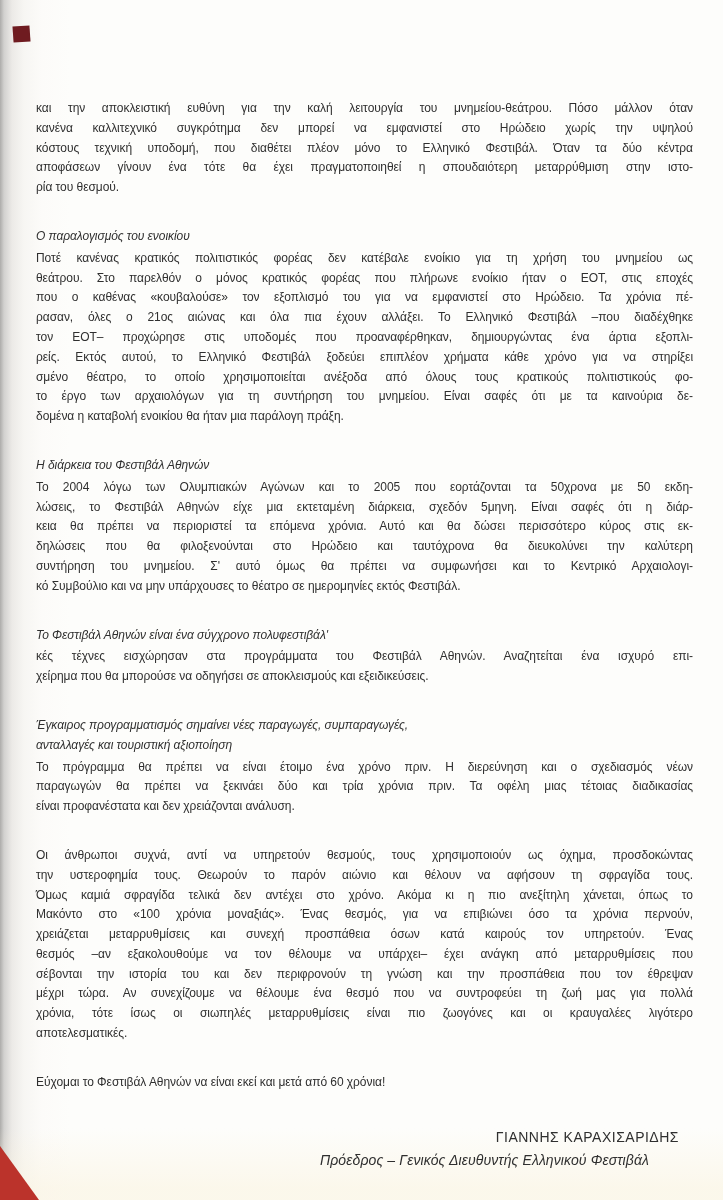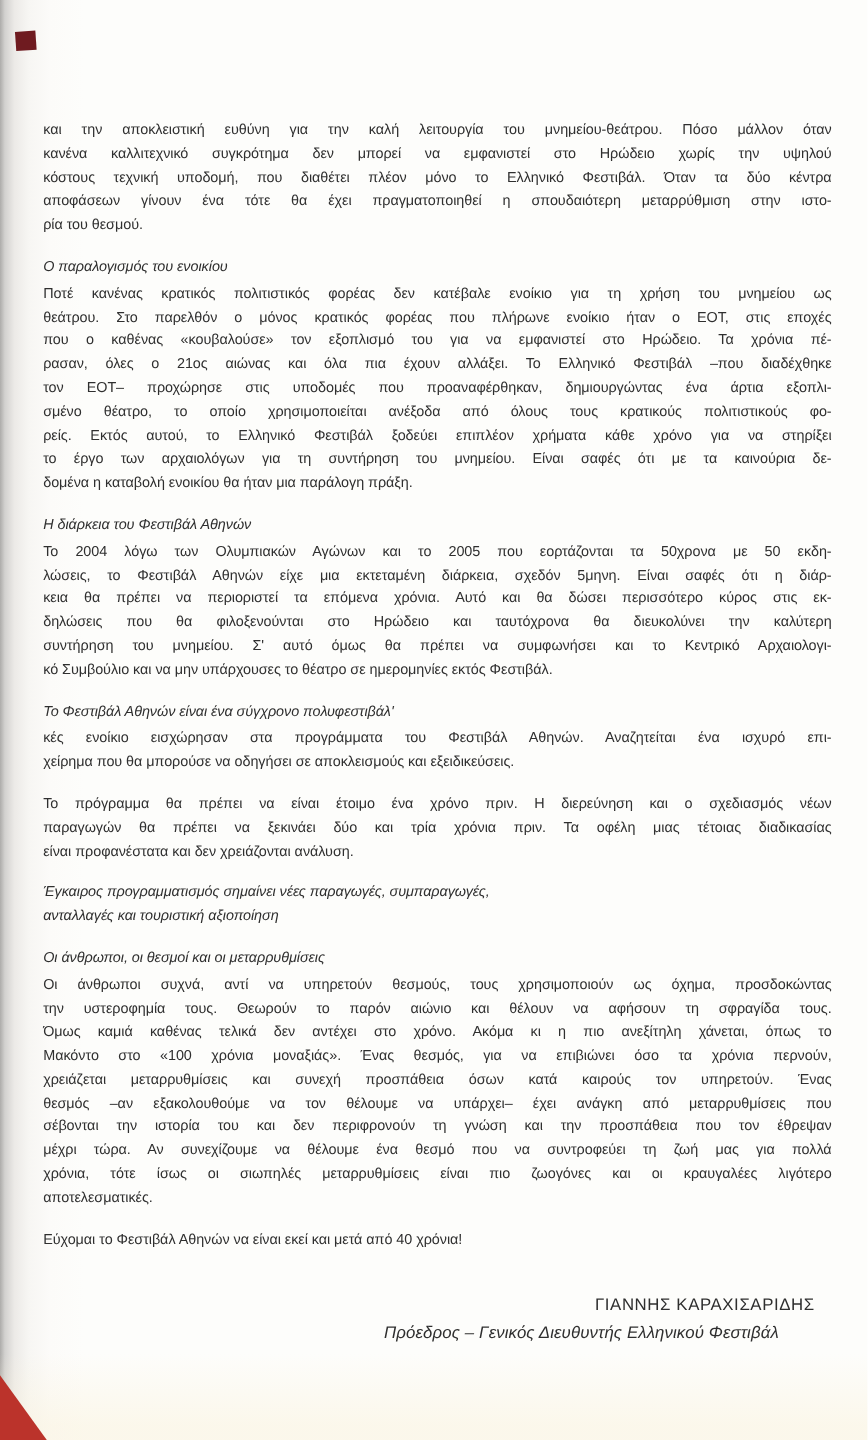--- a/index.html
+++ b/index.html
@@ -21,21 +21,21 @@
   .corner-bl {
     position:absolute; left:0; bottom:0;
     width:0; height:0;
     border-bottom:54px solid transparent;
     border-right:39px solid transparent;
   }
   .content {
     position:absolute; left:36px; right:30px; top:99px;
   }
   .block { margin:0; }
-  .block + .block { margin-top:15px; }
+  .block + .block { margin-top:29px; }
   .heading + .paragraph { margin-top:2px; }
   .line {
     font-size:12px;
     line-height:19.8px;
     letter-spacing:-0.05px;
     text-align:justify;
     text-align-last:justify;
     white-space:normal;
   }
   .line.last, .heading .line { text-align:right; text-align-last:left; }
@@ -67,69 +67,66 @@
       </div>
       <div class="block heading">
         <div class="line">Ο παραλογισμός του ενοικίου</div>
       </div>
       <div class="block paragraph">
         <div class="line">Ποτέ κανένας κρατικός πολιτιστικός φορέας δεν κατέβαλε ενοίκιο για τη χρήση του μνημείου ως</div>
         <div class="line">θεάτρου. Στο παρελθόν ο μόνος κρατικός φορέας που πλήρωνε ενοίκιο ήταν ο ΕΟΤ, στις εποχές</div>
         <div class="line">που ο καθένας «κουβαλούσε» τον εξοπλισμό του για να εμφανιστεί στο Ηρώδειο. Τα χρόνια πέ-</div>
         <div class="line">ρασαν, όλες ο 21ος αιώνας και όλα πια έχουν αλλάξει. Το Ελληνικό Φεστιβάλ –που διαδέχθηκε</div>
         <div class="line">τον ΕΟΤ– προχώρησε στις υποδομές που προαναφέρθηκαν, δημιουργώντας ένα άρτια εξοπλι-</div>
+        <div class="line">ρείς. Εκτός αυτού, το Ελληνικό Φεστιβάλ ξοδεύει επιπλέον χρήματα κάθε χρόνο για να στηρίξει</div>
         <div class="line">σμένο θέατρο, το οποίο χρησιμοποιείται ανέξοδα από όλους τους κρατικούς πολιτιστικούς φο-</div>
-        <div class="line">ρείς. Εκτός αυτού, το Ελληνικό Φεστιβάλ ξοδεύει επιπλέον χρήματα κάθε χρόνο για να στηρίξει</div>
         <div class="line">το έργο των αρχαιολόγων για τη συντήρηση του μνημείου. Είναι σαφές ότι με τα καινούρια δε-</div>
         <div class="line last">δομένα η καταβολή ενοικίου θα ήταν μια παράλογη πράξη.</div>
       </div>
       <div class="block heading">
         <div class="line">Η διάρκεια του Φεστιβάλ Αθηνών</div>
       </div>
       <div class="block paragraph">
         <div class="line">Το 2004 λόγω των Ολυμπιακών Αγώνων και το 2005 που εορτάζονται τα 50χρονα με 50 εκδη-</div>
         <div class="line">λώσεις, το Φεστιβάλ Αθηνών είχε μια εκτεταμένη διάρκεια, σχεδόν 5μηνη. Είναι σαφές ότι η διάρ-</div>
         <div class="line">κεια θα πρέπει να περιοριστεί τα επόμενα χρόνια. Αυτό και θα δώσει περισσότερο κύρος στις εκ-</div>
         <div class="line">δηλώσεις που θα φιλοξενούνται στο Ηρώδειο και ταυτόχρονα θα διευκολύνει την καλύτερη</div>
         <div class="line">συντήρηση του μνημείου. Σ' αυτό όμως θα πρέπει να συμφωνήσει και το Κεντρικό Αρχαιολογι-</div>
         <div class="line last">κό Συμβούλιο και να μην υπάρχουσες το θέατρο σε ημερομηνίες εκτός Φεστιβάλ.</div>
       </div>
       <div class="block heading">
         <div class="line">Το Φεστιβάλ Αθηνών είναι ένα σύγχρονο πολυφεστιβάλ'</div>
       </div>
       <div class="block paragraph">
-        <div class="line">κές ενοίκιο εισχώρησαν στα προγράμματα του Φεστιβάλ Αθηνών. Αναζητείται ένα ισχυρό επι-</div>
+        <div class="line">κές τέχνες εισχώρησαν στα προγράμματα του Φεστιβάλ Αθηνών. Αναζητείται ένα ισχυρό επι-</div>
         <div class="line last">χείρημα που θα μπορούσε να οδηγήσει σε αποκλεισμούς και εξειδικεύσεις.</div>
+      </div>
+      <div class="block heading">
+        <div class="line">Έγκαιρος προγραμματισμός σημαίνει νέες παραγωγές, συμπαραγωγές,</div>
+        <div class="line">ανταλλαγές και τουριστική αξιοποίηση</div>
       </div>
       <div class="block paragraph">
         <div class="line">Το πρόγραμμα θα πρέπει να είναι έτοιμο ένα χρόνο πριν. Η διερεύνηση και ο σχεδιασμός νέων</div>
         <div class="line">παραγωγών θα πρέπει να ξεκινάει δύο και τρία χρόνια πριν. Τα οφέλη μιας τέτοιας διαδικασίας</div>
         <div class="line last">είναι προφανέστατα και δεν χρειάζονται ανάλυση.</div>
       </div>
-      <div class="block heading">
-        <div class="line">Έγκαιρος προγραμματισμός σημαίνει νέες παραγωγές, συμπαραγωγές,</div>
-        <div class="line">ανταλλαγές και τουριστική αξιοποίηση</div>
-      </div>
-      <div class="block heading">
-        <div class="line">Οι άνθρωποι, οι θεσμοί και οι μεταρρυθμίσεις</div>
-      </div>
       <div class="block paragraph">
         <div class="line">Οι άνθρωποι συχνά, αντί να υπηρετούν θεσμούς, τους χρησιμοποιούν ως όχημα, προσδοκώντας</div>
         <div class="line">την υστεροφημία τους. Θεωρούν το παρόν αιώνιο και θέλουν να αφήσουν τη σφραγίδα τους.</div>
-        <div class="line">Όμως καμιά καθένας τελικά δεν αντέχει στο χρόνο. Ακόμα κι η πιο ανεξίτηλη χάνεται, όπως το</div>
+        <div class="line">Όμως καμιά σφραγίδα τελικά δεν αντέχει στο χρόνο. Ακόμα κι η πιο ανεξίτηλη χάνεται, όπως το</div>
         <div class="line">Μακόντο στο «100 χρόνια μοναξιάς». Ένας θεσμός, για να επιβιώνει όσο τα χρόνια περνούν,</div>
         <div class="line">χρειάζεται μεταρρυθμίσεις και συνεχή προσπάθεια όσων κατά καιρούς τον υπηρετούν. Ένας</div>
         <div class="line">θεσμός –αν εξακολουθούμε να τον θέλουμε να υπάρχει– έχει ανάγκη από μεταρρυθμίσεις που</div>
         <div class="line">σέβονται την ιστορία του και δεν περιφρονούν τη γνώση και την προσπάθεια που τον έθρεψαν</div>
         <div class="line">μέχρι τώρα. Αν συνεχίζουμε να θέλουμε ένα θεσμό που να συντροφεύει τη ζωή μας για πολλά</div>
         <div class="line">χρόνια, τότε ίσως οι σιωπηλές μεταρρυθμίσεις είναι πιο ζωογόνες και οι κραυγαλέες λιγότερο</div>
         <div class="line last">αποτελεσματικές.</div>
       </div>
       <div class="block paragraph">
-        <div class="line last">Εύχομαι το Φεστιβάλ Αθηνών να είναι εκεί και μετά από 40 χρόνια!</div>
+        <div class="line last">Εύχομαι το Φεστιβάλ Αθηνών να είναι εκεί και μετά από 60 χρόνια!</div>
       </div>
       <div class="signature">
         <div class="sig-name">ΓΙΑΝΝΗΣ ΚΑΡΑΧΙΣΑΡΙΔΗΣ</div>
         <div class="sig-title">Πρόεδρος – Γενικός Διευθυντής Ελληνικού Φεστιβάλ</div>
       </div>
     </div>
 
   <div class="content" style="position:absolute; top:auto; bottom:0; height:0;"></div>
 </div>
 

